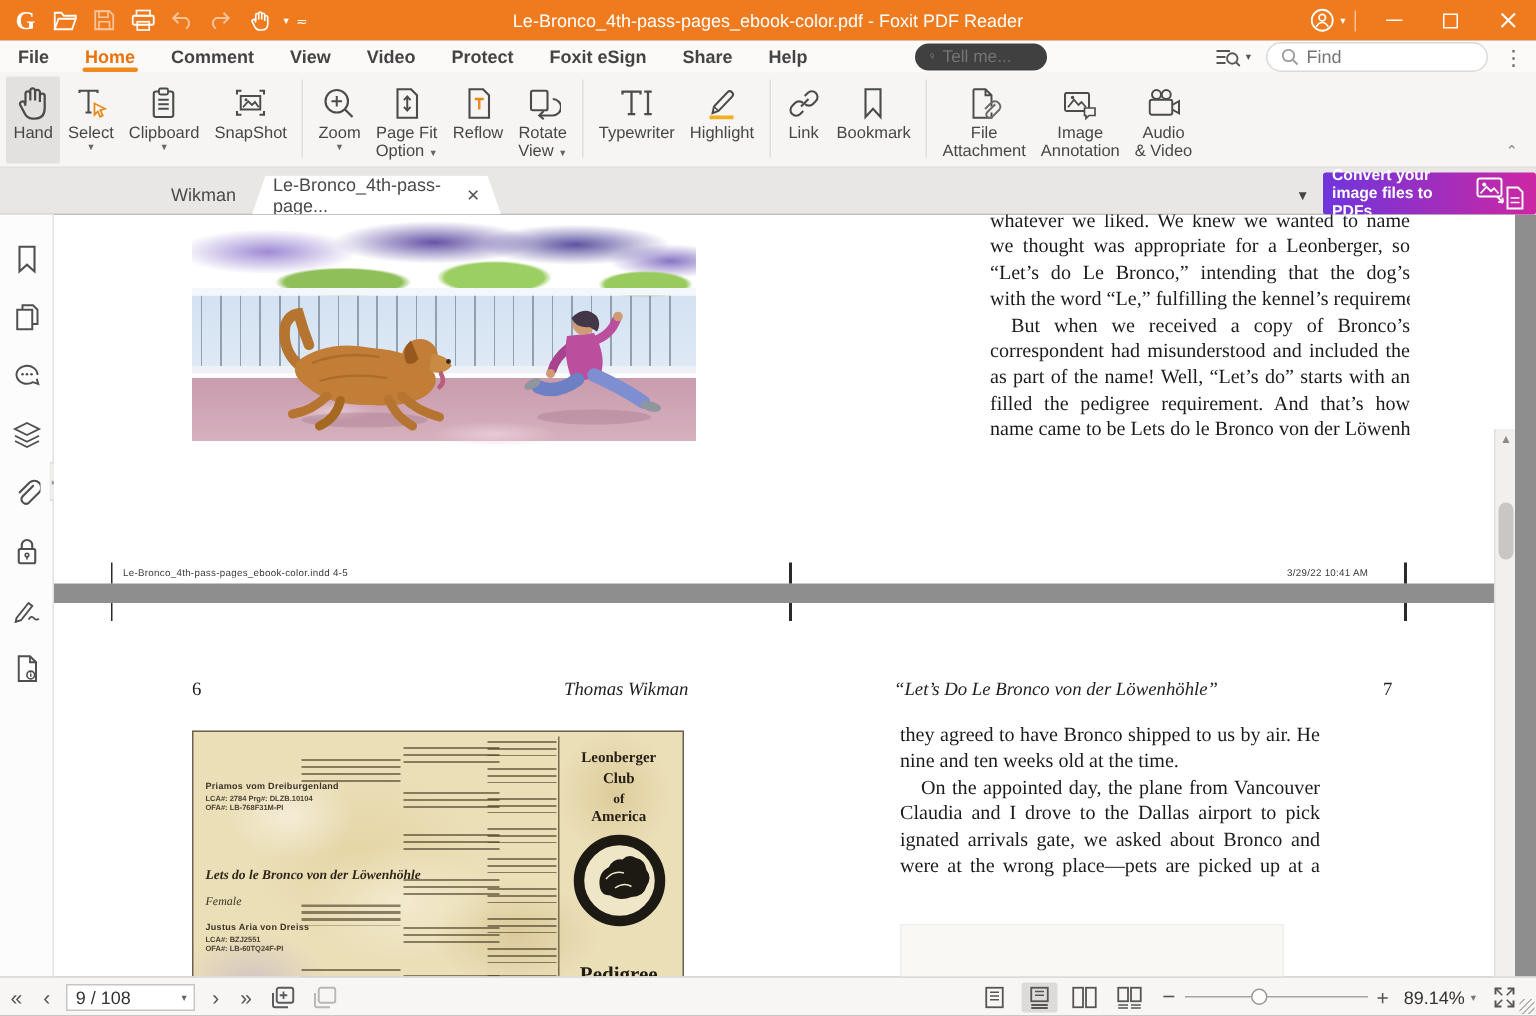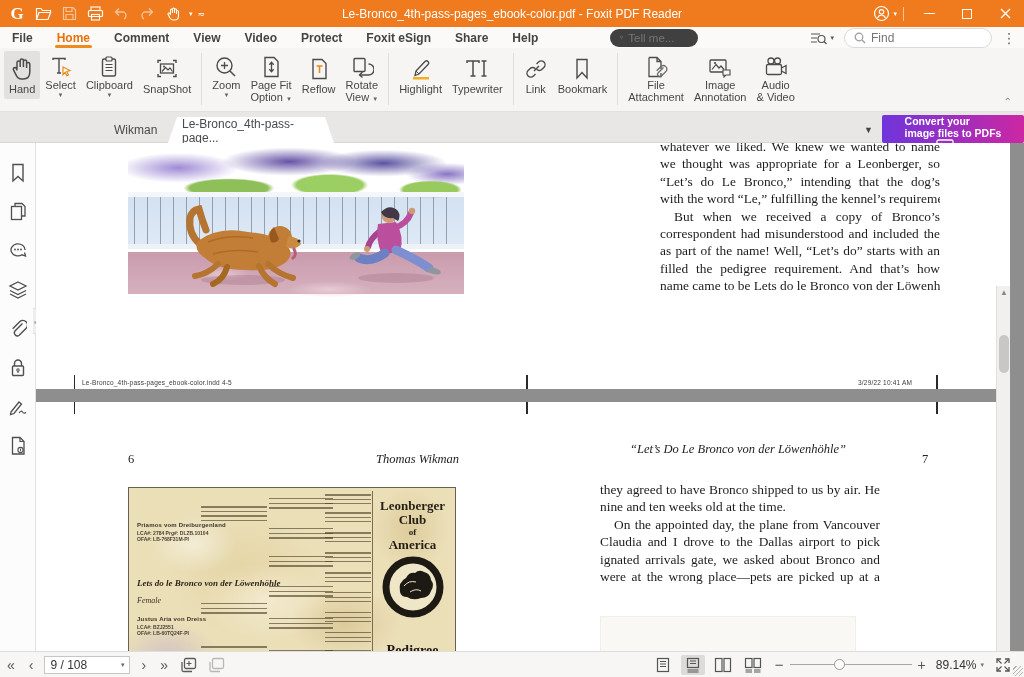--- a/index.html
+++ b/index.html
@@ -26,36 +26,36 @@
   .tellme { display:flex; align-items:center; gap:5px; background:#404040; border-radius:10px; height:18px; padding:0 10px; margin-left:60px; width:88px; }
   .tellme input { border:none; background:transparent; font-size:11.5px; color:#8a8a8a; width:60px; outline:none; }
   .menu-right { position:absolute; right:8px; display:flex; align-items:center; gap:10px; }
   .findbox { display:flex; align-items:center; gap:5px; background:#fff; border:1px solid #dcdad8; border-radius:11px; height:20px; padding:0 9px; width:148px; }
   .findbox input { border:none; background:transparent; font-size:12px; color:#ef4444; width:110px; outline:none; }
   .adv-find { display:flex; align-items:center; gap:2px; color:#555; }
   .vdots { color:#666; font-size:14px; letter-spacing:0; }
 
   
   .ribbon { position:absolute; left:0; top:48px; width:1024px; height:64px; background:#f6f5f4; border-bottom:1px solid #e2e0de; display:flex; align-items:flex-start; padding:3px 0 0 4px; }
-  .rbtn { height:48px; display:flex; flex-direction:column; align-items:center; justify-content:flex-start; padding:4px 5px 0 5px; border-radius:2px; color:#474747; }
+  .rbtn { height:58px; display:flex; flex-direction:column; align-items:center; justify-content:flex-start; padding:4px 5px 0 5px; border-radius:2px; color:#474747; }
   .rbtn.sel { background:#e3e1df; }
   .ricon { height:28px; display:flex; align-items:center; justify-content:center; }
   .rlabel { font-size:11px; line-height:12px; text-align:center; white-space:nowrap; }
   .rdd { font-size:6px; color:#666; line-height:7px; margin-top:1px; }
   .rsep { width:1px; height:52px; background:#e0ddda; margin:2px 5px 0 5px; }
   .collapse-rib { position:absolute; right:12px; bottom:4px; color:#888; font-size:10px; }
 
   
   .tabbar { position:absolute; left:0; top:112px; width:1024px; height:31px; background:#e9e7e5; border-bottom:1px solid #d8d6d4; }
   .tab { position:absolute; top:5px; height:26px; display:flex; align-items:center; font-size:12px; color:#4a4a4a; padding:0 14px; }
   .tab.start { left:100px; width:68px; }
-  .tab.active { left:168px; width:166px; background:#fff; clip-path:polygon(9px 0, calc(100% - 9px) 0, 100% 100%, 0 100%);flex-direction:column; }
+  .tab.active { left:168px; width:166px; background:#fff; clip-path:polygon(9px 0, calc(100% - 9px) 0, 100% 100%, 0 100%); }
   .tab .close { margin-left:8px; color:#555; font-size:11px; }
   .tab-caret { position:absolute; left:864px; top:13px; font-size:9px; color:#444; }
-  .banner { position:absolute; left:882px; top:115px; width:142px; height:28px; background:linear-gradient(90deg,#6f35dc,#cc27a3); color:#fff; display:flex; align-items:center; padding:0 6px; border-radius:2px;flex-direction:column; }
+  .banner { position:absolute; left:882px; top:115px; width:142px; height:28px; background:linear-gradient(90deg,#6f35dc,#cc27a3); color:#fff; display:flex; align-items:center; padding:0 6px; border-radius:2px; }
   .banner-text { font-size:10.5px; line-height:12px; font-weight:700; flex:1; }
   .banner-ico { display:flex; }
 
   
   .sidebar { position:absolute; left:0; top:143px; width:36px; height:508px; background:#fcfcfc; border-right:1px solid #e3e1df; display:flex; flex-direction:column; align-items:center; padding-top:20px; gap:19px; }
   .sb-ico { width:22px; height:20px; display:flex; align-items:center; justify-content:center; }
   .sb-handle { position:absolute; left:33px; top:308px; width:7px; height:26px; background:#f0eeec; border:1px solid #ddd; border-left:none; border-radius:0 3px 3px 0; font-size:6px; color:#999; display:flex; align-items:center; justify-content:center; }
 
   
   .docarea { position:absolute; left:36px; top:143px; width:974px; height:508px; background:#8e8e8e; overflow:hidden; }
@@ -101,21 +101,21 @@
       radial-gradient(80px 50px at 66% 72%, rgba(196,170,110,.4), transparent 70%),
       radial-gradient(55px 60px at 86% 22%, rgba(205,180,120,.45), transparent 70%),
       radial-gradient(100px 80px at 35% 45%, rgba(223,205,150,.55), transparent 75%),
       #ebdfb8; color:#3a3226; }
   .pent { position:absolute; background:repeating-linear-gradient(to bottom, rgba(68,56,34,.6) 0 1.5px, transparent 1.5px 4.6px); }
   .pname { position:absolute; font-weight:700; font-size:6px; letter-spacing:.2px; }
   .psub { position:absolute; font-size:5px; line-height:6px; font-weight:700; color:#4a4134; }
   .dogname { position:absolute; left:8px; top:90px; font-family:"Liberation Serif",serif; font-style:italic; font-weight:700; font-size:9px; color:#2e2619; }
   .sexlabel { position:absolute; left:8px; top:108px; font-family:"Liberation Serif",serif; font-style:italic; font-weight:400; font-size:8px; }
   .clubpanel { position:absolute; right:3px; top:3px; width:80px; bottom:3px; border-left:1px solid #7a6d50; text-align:center; }
-  .clubline { font-family:"Liberation Serif",serif; font-weight:700; font-size:13px; line-height:14px; color:#241f15; }
+  .clubline { font-family:"Liberation Serif",serif; font-weight:700; font-size:10px; line-height:14px; color:#241f15; }
   .clubline.small { font-size:9px; line-height:11px; }
   .pedlabel { position:absolute; left:0; right:0; top:152px; font-family:"Liberation Serif",serif; font-weight:700; font-size:14px; color:#1d1a14; text-align:center; }
 
   .faintimg { position:absolute; background:#f9f8f5; border:1px solid #efeeea; }
 
   
   .scrollbar { position:absolute; right:0; top:143px; width:14px; height:508px; background:#f1f0ef; border-left:1px solid #e0e0e0; }
   .sb-arrow { position:absolute; left:0; width:14px; height:14px; color:#8a8a8a; font-size:8px; text-align:center; line-height:14px; }
   .sb-thumb { position:absolute; left:2px; top:49px; width:10px; height:38px; background:#c9c7c5; border-radius:5px; }
 
@@ -326,35 +326,35 @@
             <path d="M12.5 17 L9.5 20 L12.5 22.5" fill="none" stroke="#4b4b4b" stroke-width="1.4"></path>
           </svg>
       </span>
       <span class="rlabel">Rotate</span>
       <span class="rlabel"><span>View</span> <span class="rdd" style="font-size:6px;">▼</span></span>
     </div>
     <div class="rsep"></div>
     <div class="rbtn">
       <span class="ricon">
         <svg width="26" height="24" viewBox="0 0 26 24">
+            <path d="M3 6 V4 H15 V6 M9 4 V19 M6.5 19 H11.5" fill="none" stroke="#4b4b4b" stroke-width="1.5"></path>
+            <path d="M20 4 V19 M17.5 4 H22.5 M17.5 19 H22.5" fill="none" stroke="#4b4b4b" stroke-width="1.5"></path>
+          </svg>
+      </span>
+      <span class="rlabel">Typewriter</span>
+    </div>
+    <div class="rbtn">
+      <span class="ricon">
+        <svg width="26" height="24" viewBox="0 0 26 24">
             <path d="M8 14 L17 4.5 Q18.5 3 20 4.5 Q21.5 6 20 7.5 L11 17 L7 18.5 Z" fill="none" stroke="#4b4b4b" stroke-width="1.3"></path>
             <path d="M8 14 L11 17" stroke="#4b4b4b" stroke-width="1"></path>
             <rect x="5" y="20" width="16" height="2.5" fill="#f2b01e"></rect>
           </svg>
       </span>
       <span class="rlabel">Highlight</span>
-    </div>
-    <div class="rbtn">
-      <span class="ricon">
-        <svg width="26" height="24" viewBox="0 0 26 24">
-            <path d="M3 6 V4 H15 V6 M9 4 V19 M6.5 19 H11.5" fill="none" stroke="#4b4b4b" stroke-width="1.5"></path>
-            <path d="M20 4 V19 M17.5 4 H22.5 M17.5 19 H22.5" fill="none" stroke="#4b4b4b" stroke-width="1.5"></path>
-          </svg>
-      </span>
-      <span class="rlabel">Typewriter</span>
     </div>
     <div class="rsep"></div>
     <div class="rbtn">
       <span class="ricon">
         <svg width="24" height="24" viewBox="0 0 24 24">
             <path d="M10 14 L15 9" stroke="#4b4b4b" stroke-width="1.4"></path>
             <path d="M12.5 7 L14.5 5 a3.8 3.8 0 0 1 5.4 5.4 L18 12.3 a3.8 3.8 0 0 1 -5.4 0" fill="none" stroke="#4b4b4b" stroke-width="1.4"></path>
             <path d="M11.5 17 L9.5 19 a3.8 3.8 0 0 1 -5.4 -5.4 L6 11.7 a3.8 3.8 0 0 1 5.4 0" fill="none" stroke="#4b4b4b" stroke-width="1.4"></path>
           </svg>
       </span>
@@ -546,21 +546,21 @@
       <div class="crop" style="left:490px; top:232px; width:1.5px; height:14px;"></div>
       <div class="crop" style="left:900px; top:232px; width:1.5px; height:14px;"></div>
     </div>
 
     <div class="sheet sheet2">
       <div class="crop" style="left:38px; top:0; width:1px; height:12px;"></div>
       <div class="crop" style="left:490px; top:0; width:1.5px; height:12px;"></div>
       <div class="crop" style="left:900px; top:0; width:1.5px; height:12px;"></div>
       <div class="folio" style="left:92px; top:50px;">6</div>
       <div class="runhead ital" style="left:340px; top:50px;">Thomas Wikman</div>
-      <div class="runhead ital" style="left:560px; top:40px;margin-left:34px;">“Let’s Do Le Bronco von der Löwenhöhle”</div>
+      <div class="runhead ital" style="left:560px; top:50px;">“Let’s Do Le Bronco von der Löwenhöhle”</div>
       <div class="folio" style="left:886px; top:50px;">7</div>
 
       <div class="pedigree">
         <div class="pname" style="left:8px; top:34px;">Priamos vom Dreiburgenland</div>
         <div class="psub" style="left:8px; top:42px;">LCA#:  2784      Prg#:  DLZB.10104</div>
         <div class="psub" style="left:8px; top:48px;">OFA#:   LB-768F31M-PI</div>
         <div class="dogname">Lets do le Bronco von der Löwenhöhle</div>
         <div class="sexlabel">Female</div>
         <div class="pname" style="left:8px; top:128px;">Justus Aria von Dreiss</div>
         <div class="psub" style="left:8px; top:136px;">LCA#:   BZJ2551</div>

